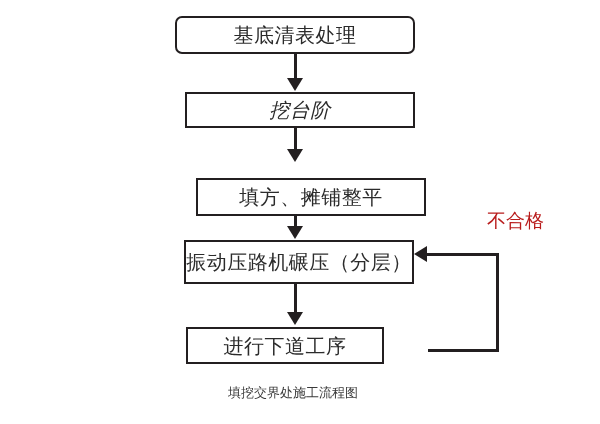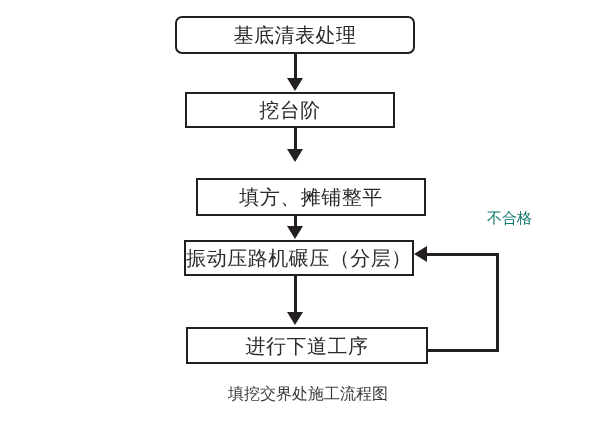--- a/index.html
+++ b/index.html
@@ -31,24 +31,24 @@
     line-height: 1;
     letter-spacing: 0.5px;
     white-space: nowrap;
     font-family: "DejaVu Sans", "Liberation Sans", sans-serif;
   }
   .node-label {
     display: block;
     transform: translateY(-0.5px);
   }
   #n1 { left: 175px; top: 16px;  width: 240px; height: 38px; border-radius: 7px; }
-  #n2 { left: 185px; top: 92px;  width: 210px; height: 36px; }
+  #n2 { left: 185px; top: 92px;  width: 230px; height: 36px; font-style: italic; }
   #n3 { left: 196px; top: 163px; width: 230px; height: 38px; margin-top: 15px; }
-  #n4 { left: 184px; top: 240px; width: 230px; height: 36px; }
-  #n5 { left: 186px; top: 327px; width: 242px; height: 37px; }
+  #n4 { left: 184px; top: 240px; width: 230px; height: 44px; }
+  #n5 { left: 186px; top: 327px; width: 198px; height: 37px; }
 
   .vline {
     position: absolute;
     width: 3px;
     background: #231f20;
   }
   .hline {
     position: absolute;
     height: 3px;
     background: #231f20;
@@ -64,30 +64,30 @@
   .arrow-left {
     position: absolute;
     width: 0;
     height: 0;
     border-top: 8px solid transparent;
     border-bottom: 8px solid transparent;
     border-right: 13px solid #231f20;
   }
   .edge-label {
     position: absolute;
-    color: #0f766e;
-    font-size: 15px;
+    color: #b91c1c;
+    font-size: 19px;
     line-height: 1;
     white-space: nowrap;
     font-family: "DejaVu Sans", "Liberation Sans", sans-serif;
   }
   .caption {
     position: absolute;
     color: #3a3a3a;
-    font-size: 16px;
+    font-size: 13px;
     line-height: 1;
     white-space: nowrap;
     font-family: "DejaVu Sans", "Liberation Sans", sans-serif;
   }
 </style>
 </head>
 <body>
 
 <div id="canvas">
 

